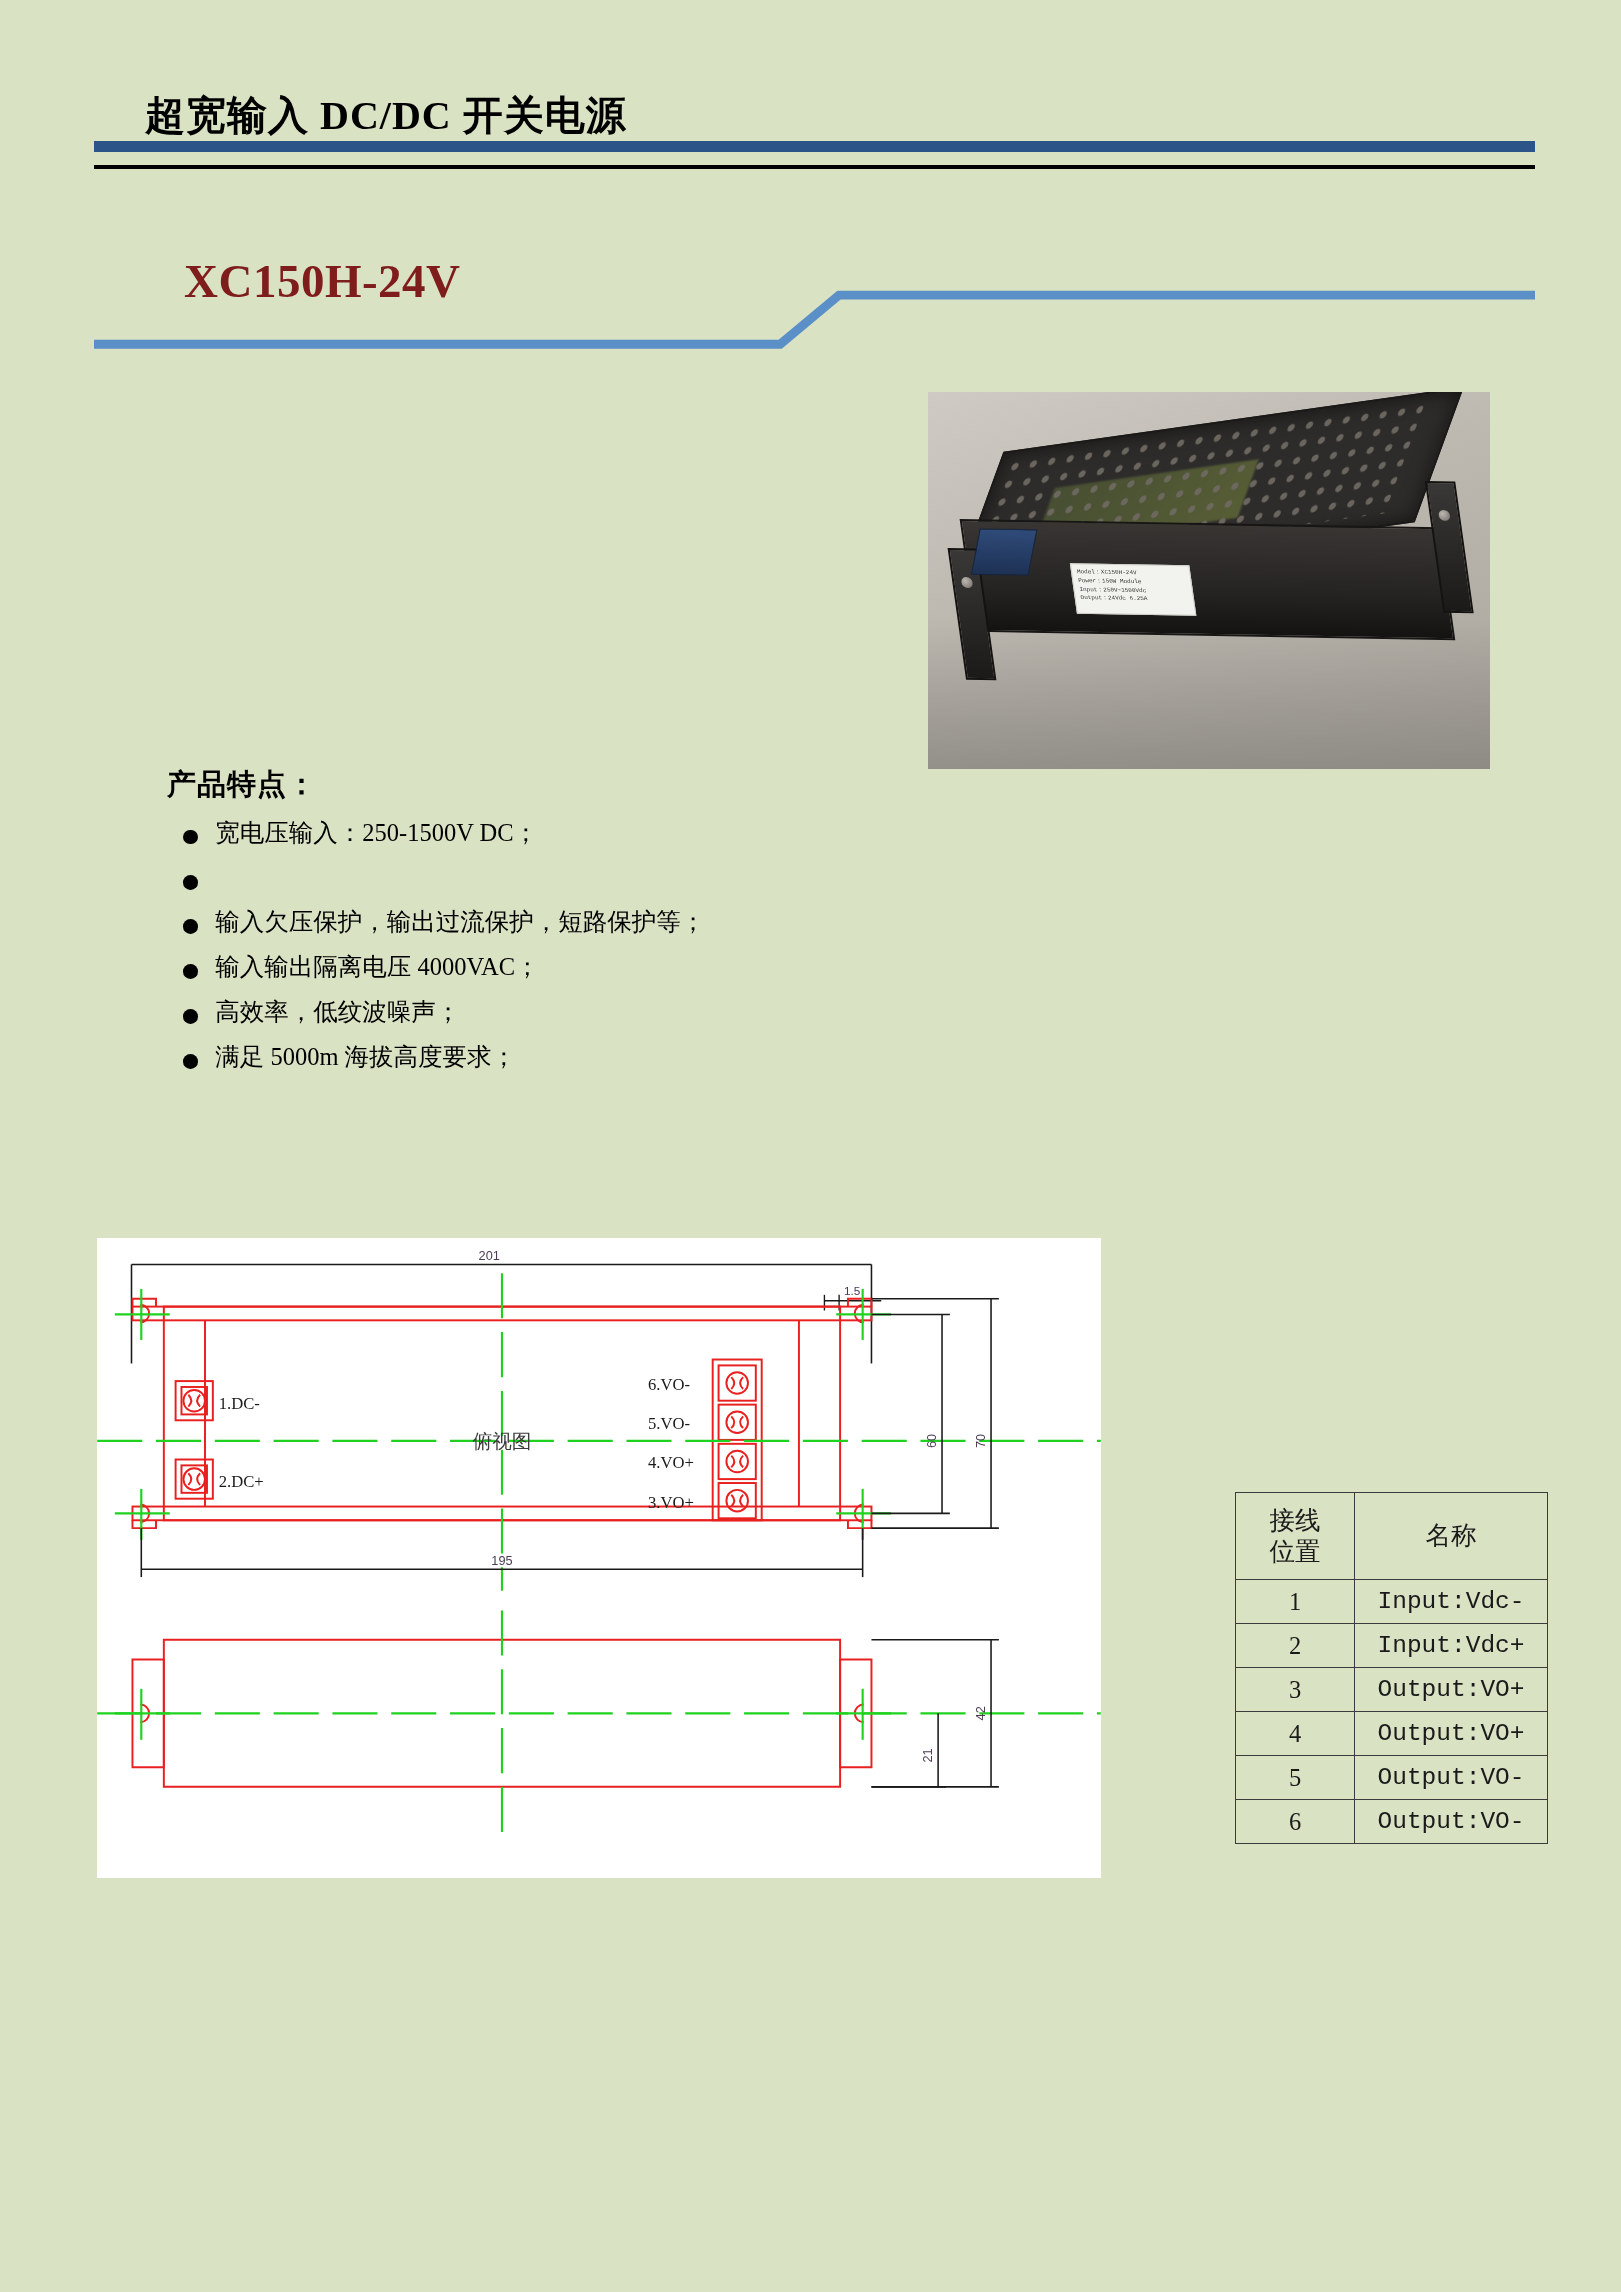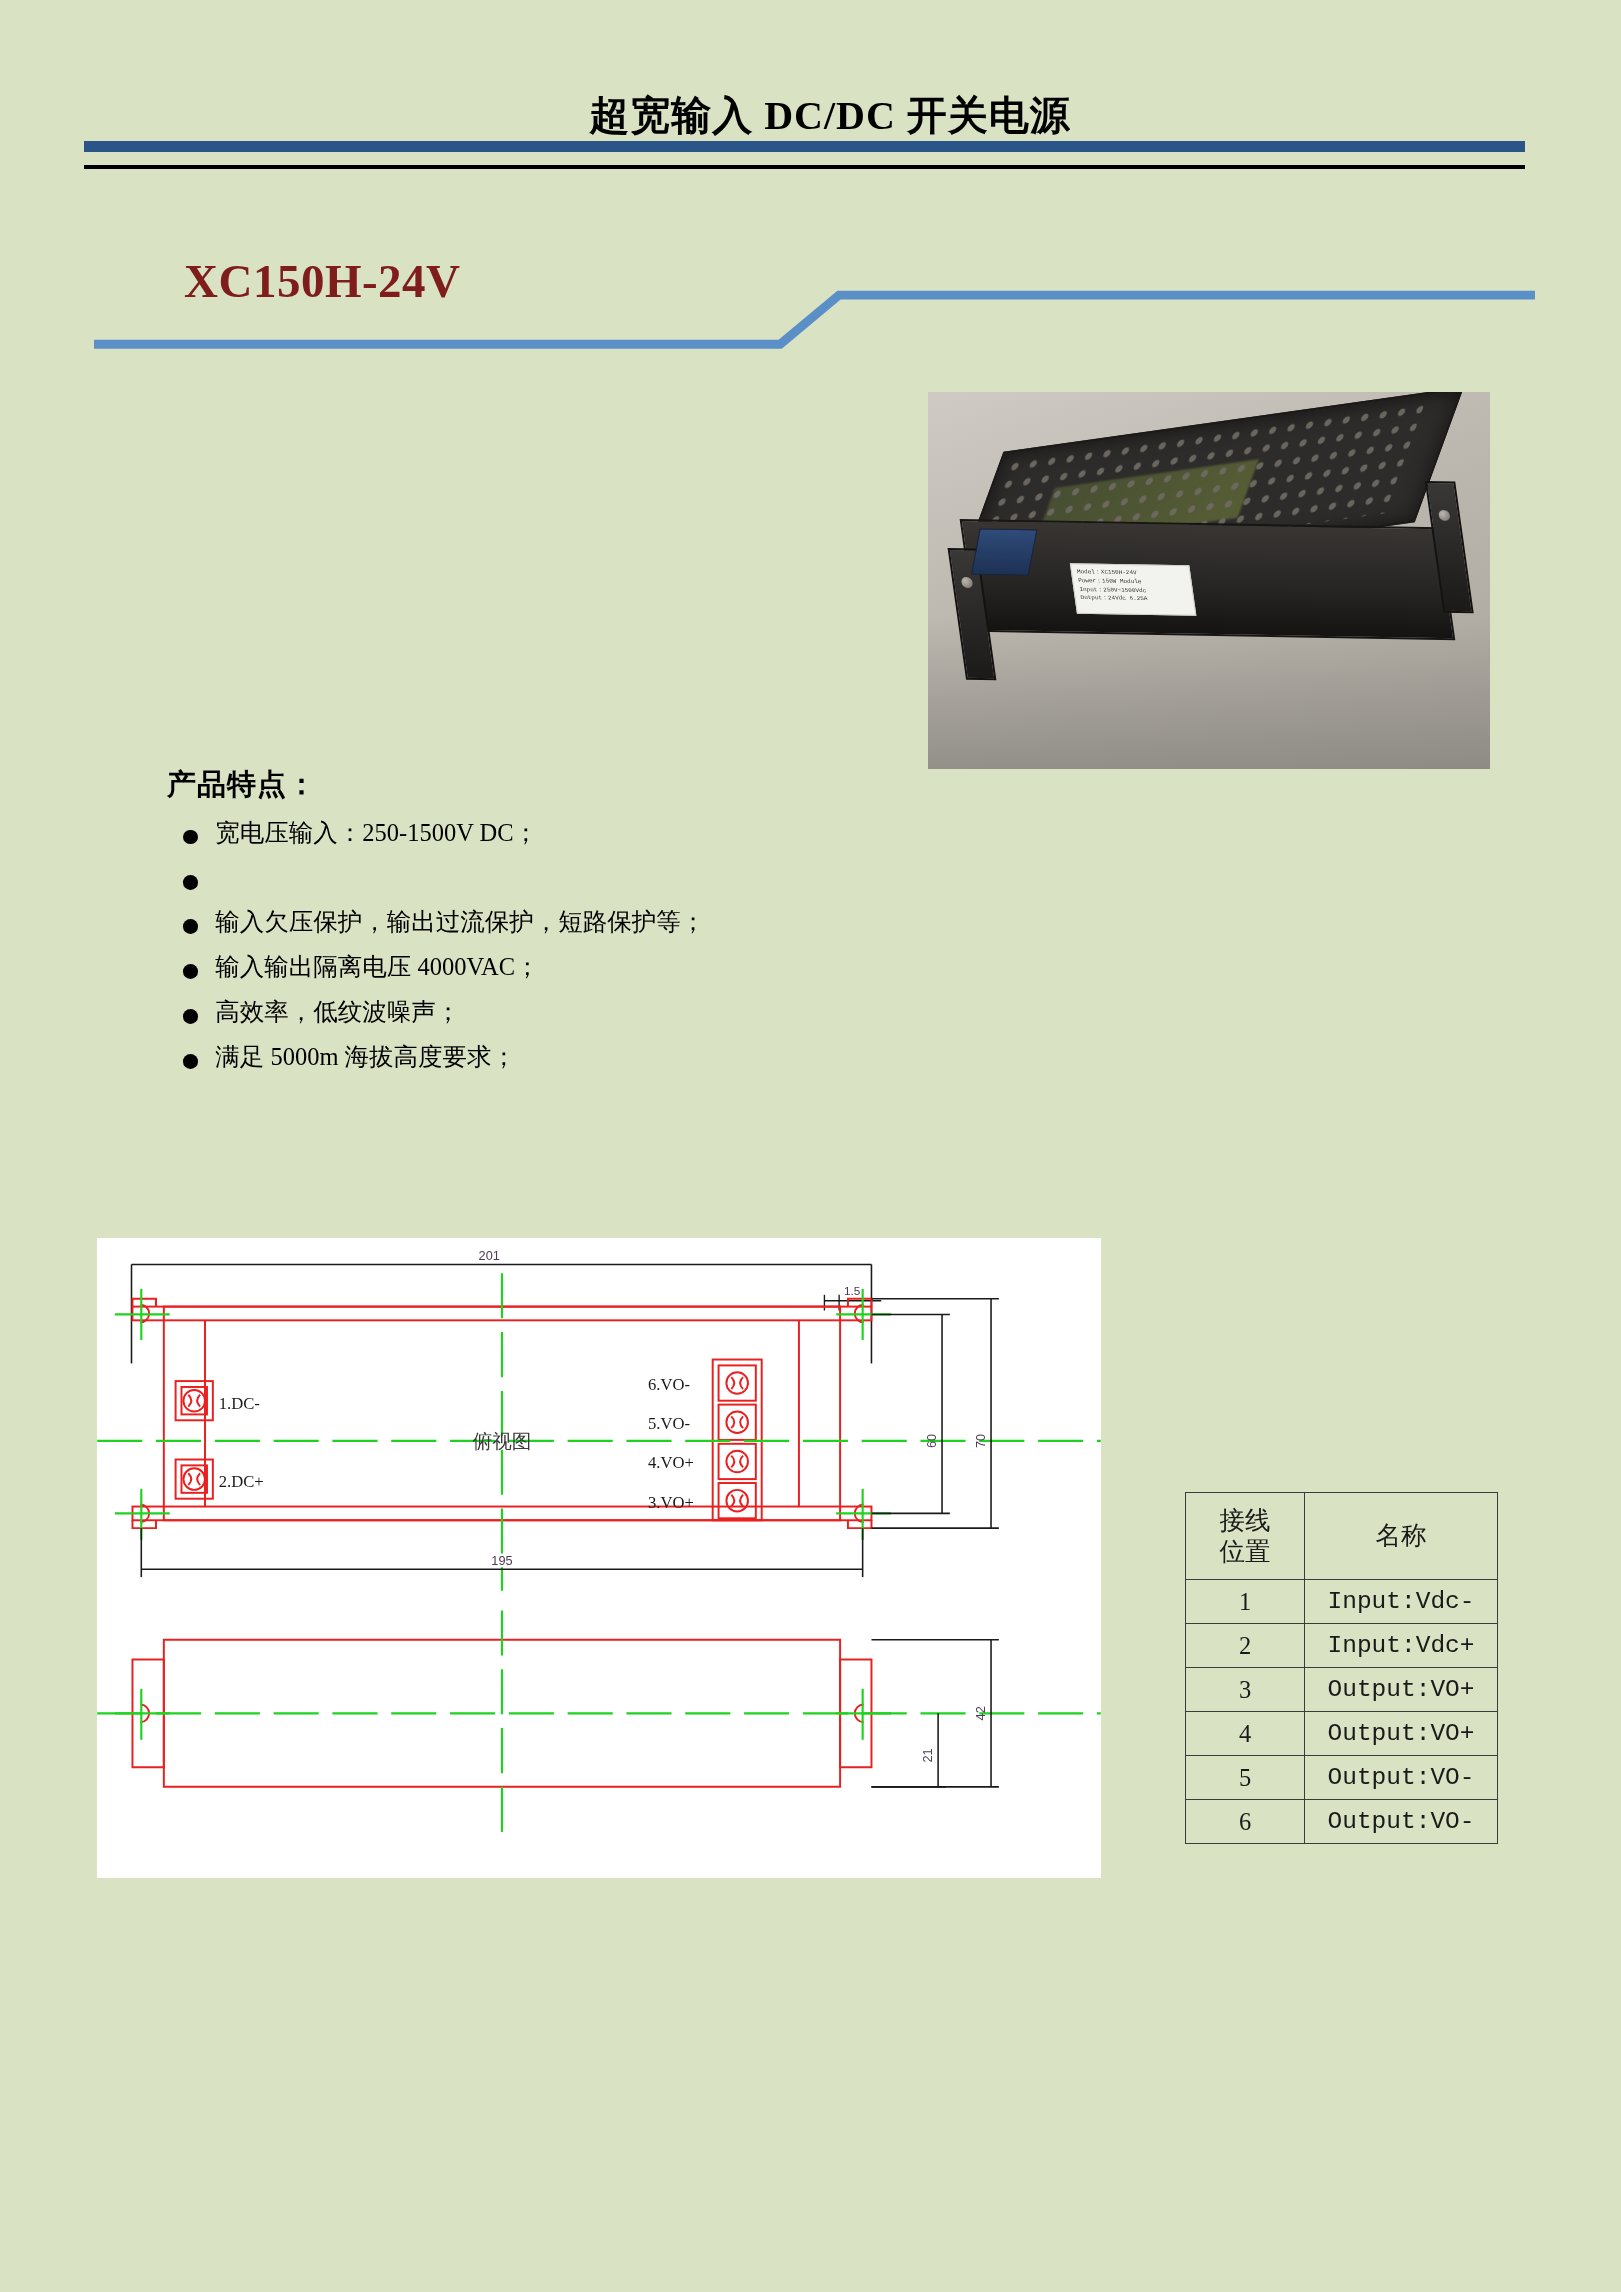--- a/index.html
+++ b/index.html
@@ -15,24 +15,23 @@
     overflow: hidden;
   }
   .page {
     position: absolute;
     inset: 0;
   }
 
   
   .doc-header {
     position: absolute;
-    left: 84px;
+    left: 94px;
     top: 94px;
     width: 1441px;
-    text-align: center;
   }
   .doc-header .title {
     font-size: 40px;
     font-weight: bold;
     color: #000;
     letter-spacing: 1px;
     line-height: 1.1;
     padding-left: 51px;
     white-space: nowrap;
   }
@@ -244,21 +243,21 @@
     width: 1004px;
     height: 640px;
     background: #ffffff;
     text-align: center;
   }
   .drawing svg { display: block; }
 
   
   .wiring-table {
     position: absolute;
-    left: 1185px;
+    left: 1235px;
     top: 1492px;
     border-collapse: collapse;
     background: transparent;
     border-radius: 18px;
   }
   .wiring-table td, .wiring-table th {
     border: 1.5px solid #3b3b3b;
     font-weight: normal;
     color: #1a1a1a;
     text-align: center;

